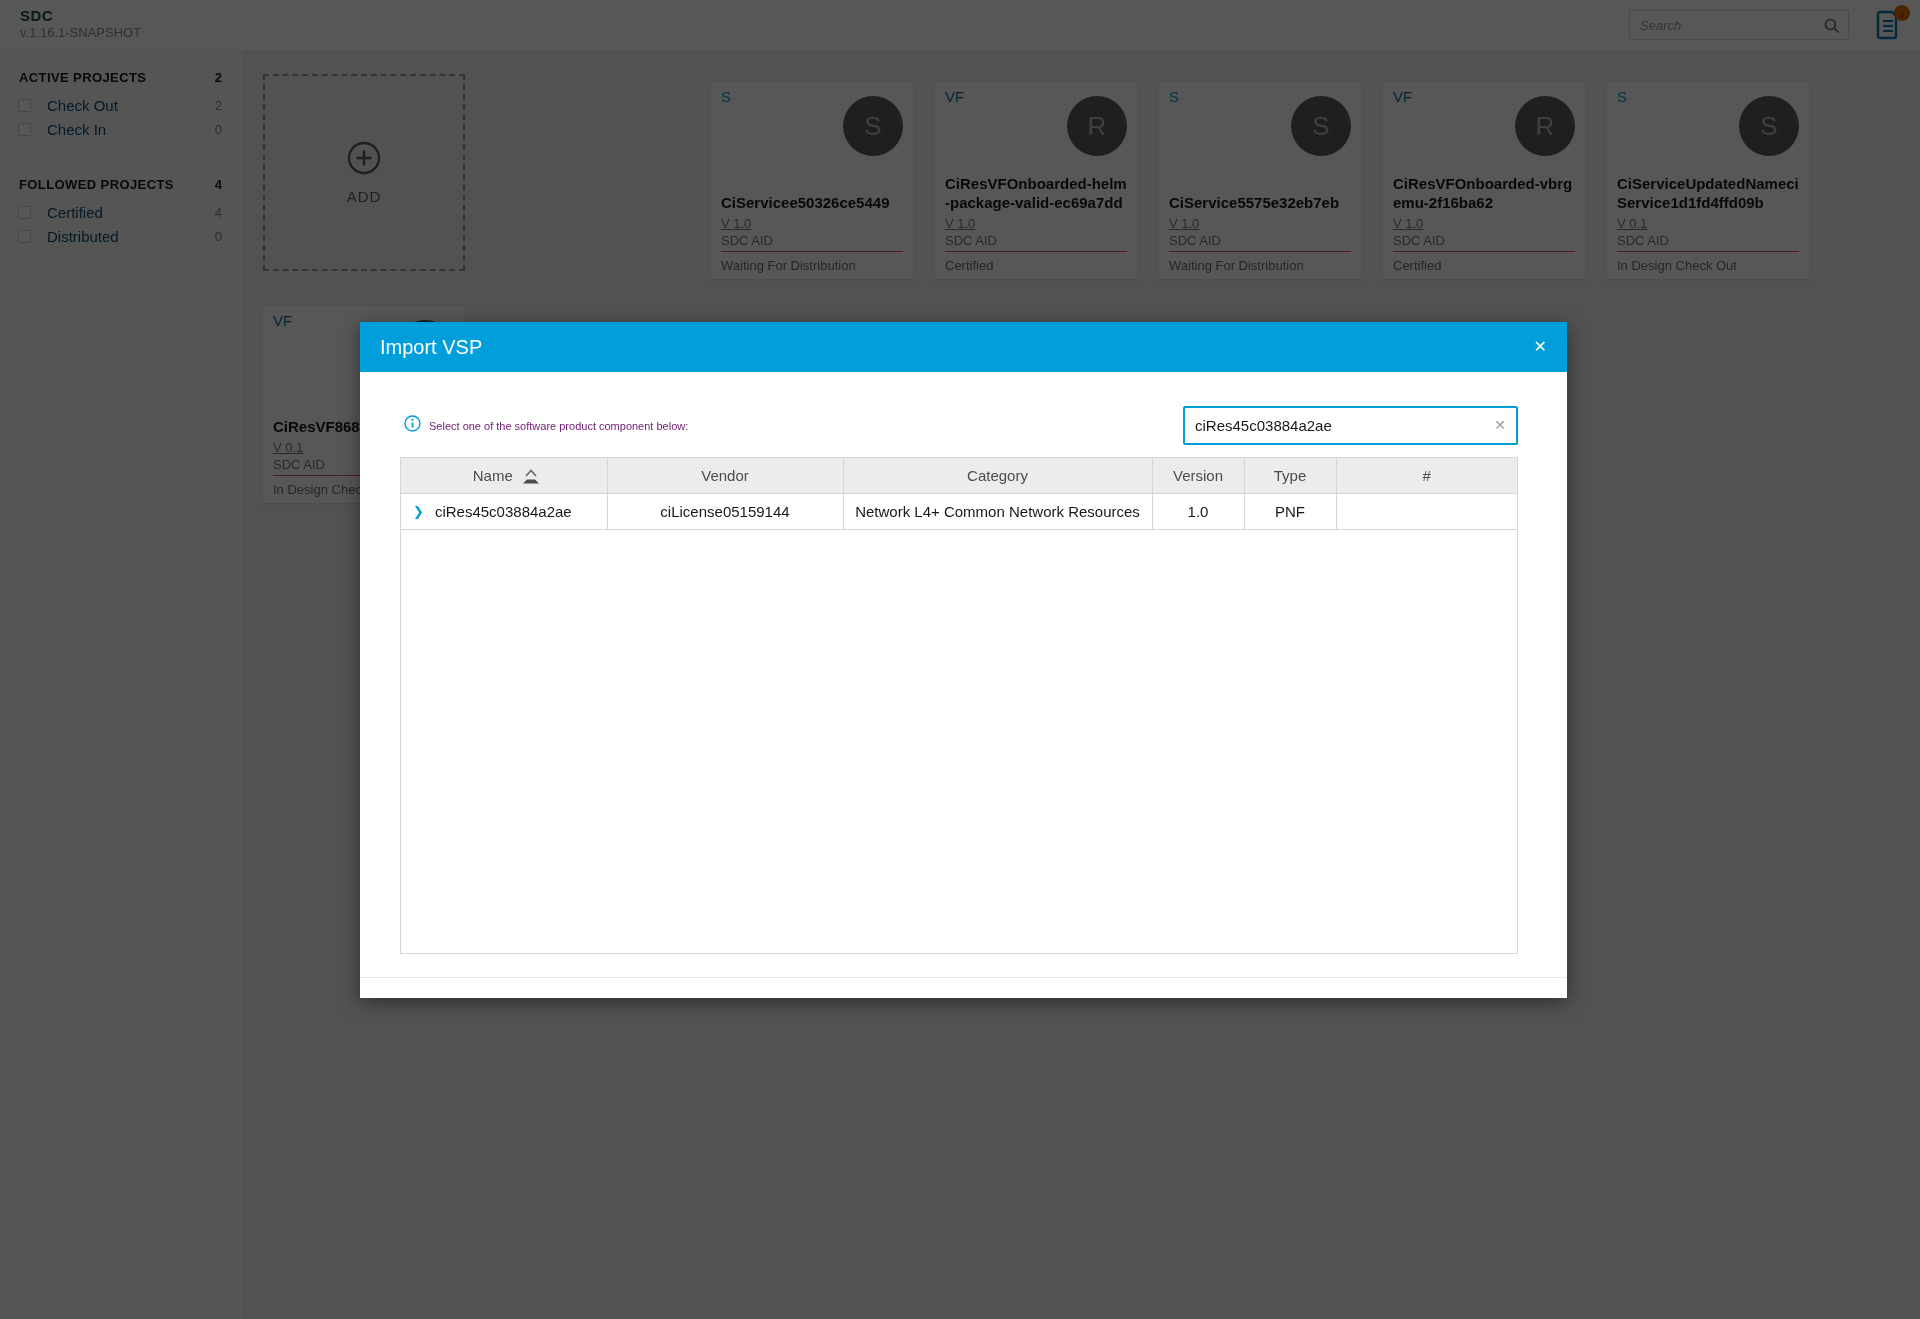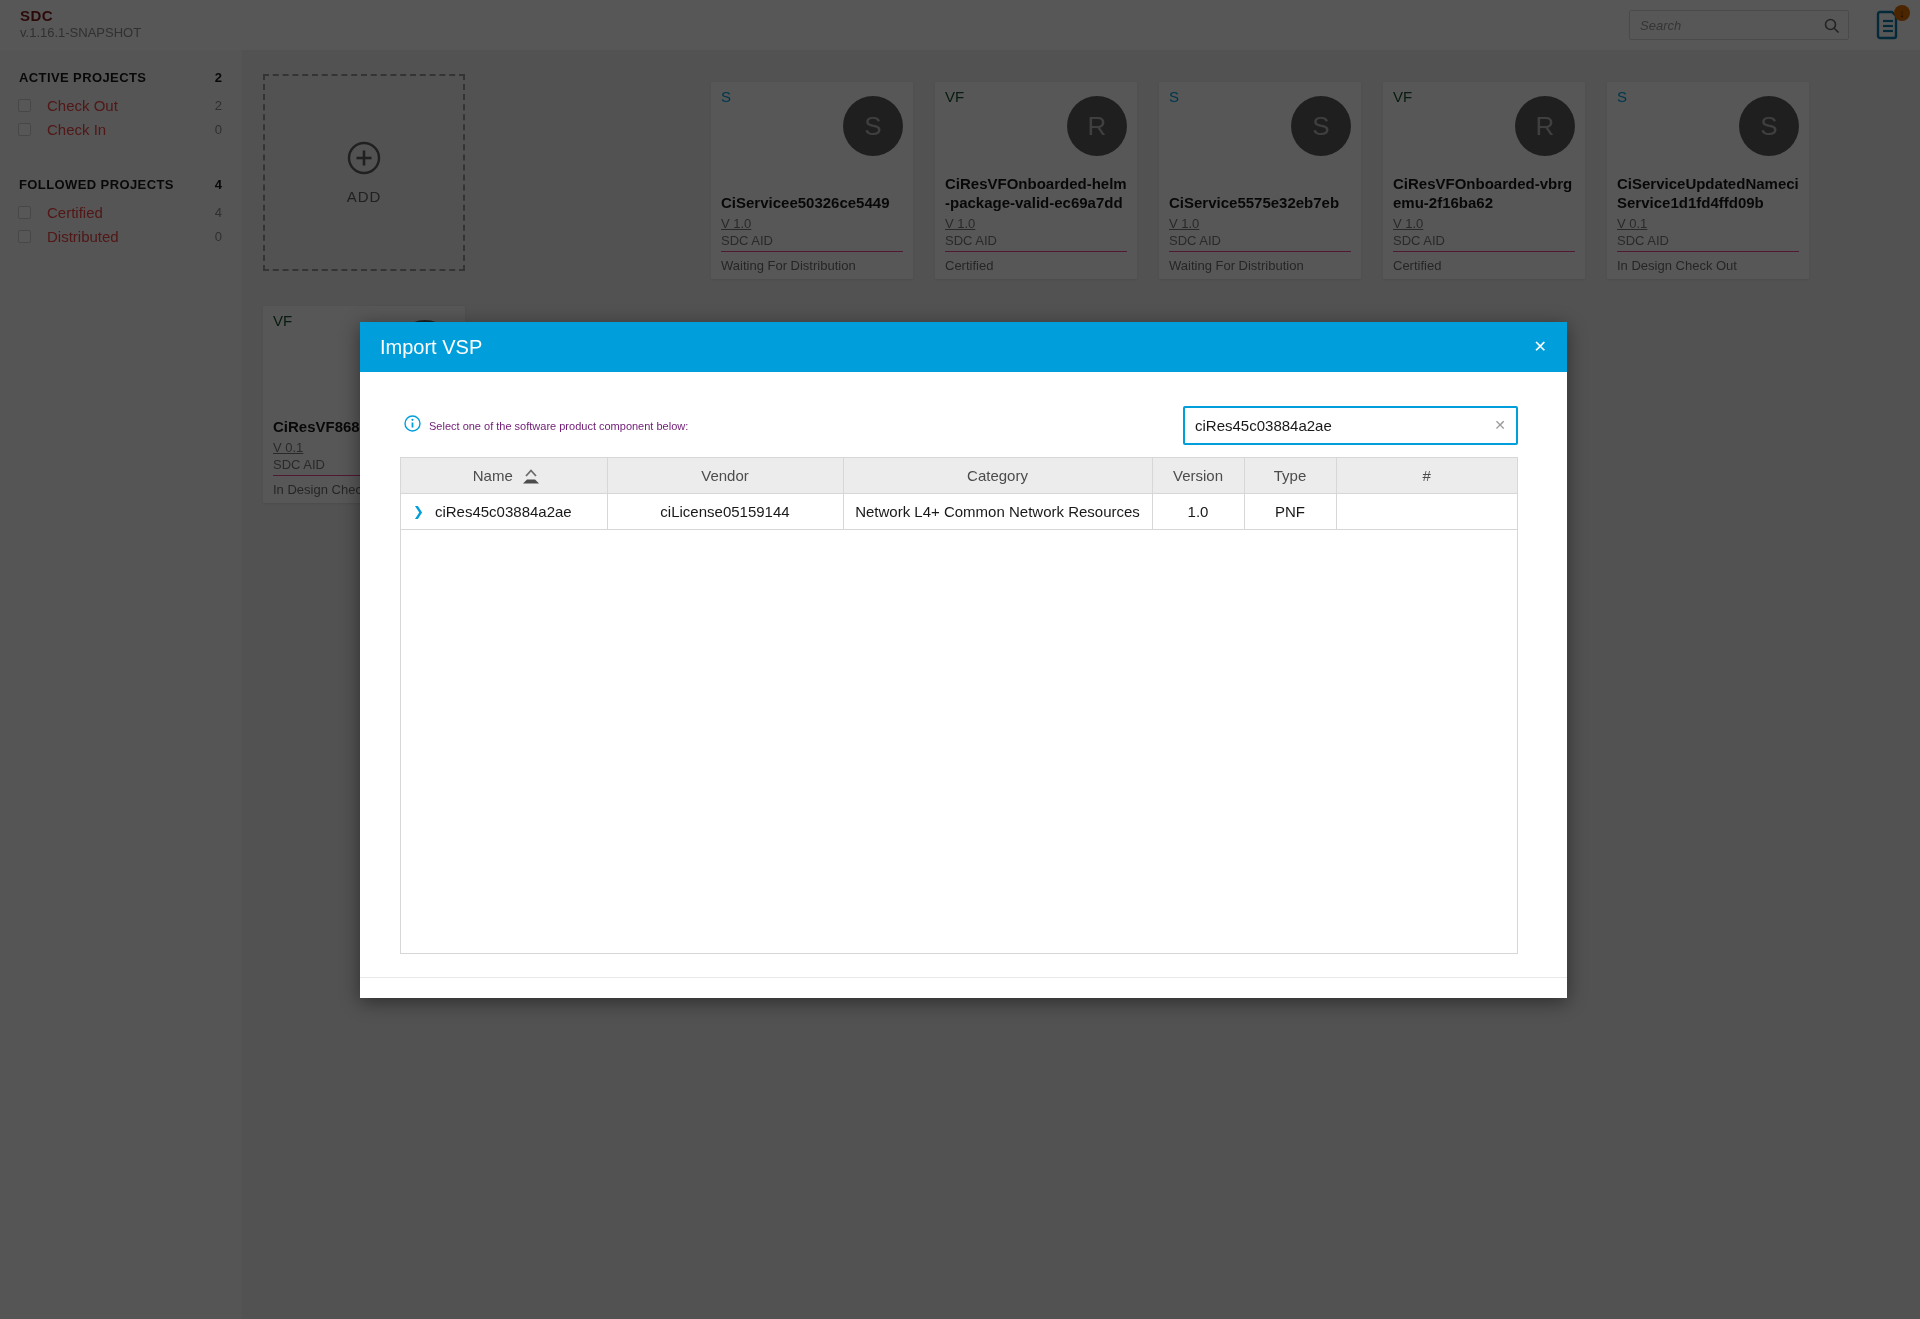--- a/index.html
+++ b/index.html
@@ -3,51 +3,51 @@
 <meta charset="utf-8">
 <style>
   * { margin:0; padding:0; box-sizing:border-box; }
   html,body { background:#2e2e2e; }
   body { font-family:"Liberation Sans","DejaVu Sans",sans-serif; }
   .page { position:relative; width:1920px; height:1319px; background:#efefef; overflow:hidden; }
 
   
   .topbar { position:absolute; left:0; top:0; width:100%; height:50px; background:#ffffff; z-index:2; }
   .logo-block { position:absolute; left:20px; top:7px; }
-  .logo { color:#7f1d1d; font-size:15px; font-weight:bold; letter-spacing:.5px; }
+  .logo { color:#14532d; font-size:15px; font-weight:bold; letter-spacing:.5px; }
   .version { color:#8d8d8d; font-size:13px; margin-top:1px; }
   .nav { position:absolute; left:190px; top:0; height:50px; display:flex; }
   .nav-item { padding:0 21px; height:50px; line-height:48px; font-size:15px; color:#5a5a5a; letter-spacing:.6px; cursor:pointer; border-bottom:4px solid transparent; }
   .nav-item.active { color:#191919; border-bottom-color:#009fdb; }
   .top-search { position:absolute; left:1629px; top:10px; width:220px; height:30px; border:1px solid #d9d9d9; border-radius:2px; background:#fff; }
   .top-search input { position:absolute; left:10px; top:0; width:175px; height:28px; border:none; outline:none; font-size:13px; font-style:italic; color:#555; background:transparent; font-family:inherit; }
   .top-search input::placeholder { color:#9b9b9b; font-style:italic; }
   .top-search .mag { position:absolute; right:8px; top:7px; }
   .doc-notif { position:absolute; left:1876px; top:10px; width:30px; height:32px; cursor:pointer; }
   .doc-badge { position:absolute; right:-4px; top:-5px; width:16px; height:16px; border-radius:50%; background:#d96c00; display:flex; align-items:center; justify-content:center; color:rgba(30,10,0,.8); font-size:11px; font-weight:bold; }
 
   
   .sidebar { position:absolute; left:0; top:50px; width:242px; bottom:0; background:#f8f8f8; z-index:1; }
   .sb-title { display:flex; align-items:center; margin:20px 20px 8px 19px;gap:40px; }
   .sb-title .t { font-size:13px; font-weight:bold; color:#191919; letter-spacing:.4px; flex:1; }
   .sb-title .c { font-size:13px; font-weight:bold; color:#191919; }
   .sb-item { display:flex; align-items:center; height:24px; margin:0 20px 0 18px; cursor:pointer; }
   .checkbox { width:13px; height:13px; border:1px solid #cfcfcf; border-radius:2px; background:#ffffff; margin-right:16px; }
-  .sb-item .l { font-size:15px; color:#ef4444; flex:1; }
+  .sb-item .l { font-size:15px; color:#0c4a6e; flex:1; }
   .sb-item .c { font-size:13px; color:#8a8a8a; }
   .sb-gap { height:16px; }
 
   
   .main { position:absolute; left:242px; top:50px; right:0; bottom:0; background:#efefef; }
   .card { position:absolute; width:202px; height:197px; background:#ffffff; box-shadow:0 1px 2px rgba(0,0,0,.08); cursor:pointer; }
   .card-dashed { position:absolute; width:202px; height:197px; border:2px dashed #9a9a9a; background:transparent; display:flex; flex-direction:column; align-items:center; justify-content:center; cursor:pointer; }
   .card-dashed .dlabel { margin-top:8px; font-size:15px; color:#5f5f5f; letter-spacing:1px; }
   .card .type { position:absolute; left:10px; top:6px; font-size:15px; }
   .type-s { color:#009fdb; }
-  .type-vf { color:#14532d; }
+  .type-vf { color:#0369a1; }
   .avatar { position:absolute; right:10px; top:14px; width:60px; height:60px; border-radius:50%; background:#5d5d5d; display:flex; align-items:center; justify-content:center; color:#b9b9b9; font-size:26px; }
   .card .info { position:absolute; left:10px; right:10px; bottom:31px; }
   .card .name { font-size:15px; font-weight:bold; color:#191919; line-height:19px; word-break:break-all; }
   .card .ver { font-size:13px; color:#787878; margin-top:4px;text-decoration:underline; }
   .card .auth { font-size:13px; color:#787878; margin-top:2px; }
   .card .status { position:absolute; left:10px; right:10px; bottom:0; height:28px; border-top:1px solid #ec4899; display:flex; align-items:center; font-size:13px; color:#6e6e6e; white-space:nowrap; overflow:hidden; }
 
   
   .overlay { position:absolute; inset:0; background:rgba(0,0,0,0.66); z-index:10; }
   .modal { position:absolute; left:360px; top:322px; width:1207px; height:676px; background:#ffffff; z-index:20; box-shadow:0 4px 18px rgba(0,0,0,.45); }

